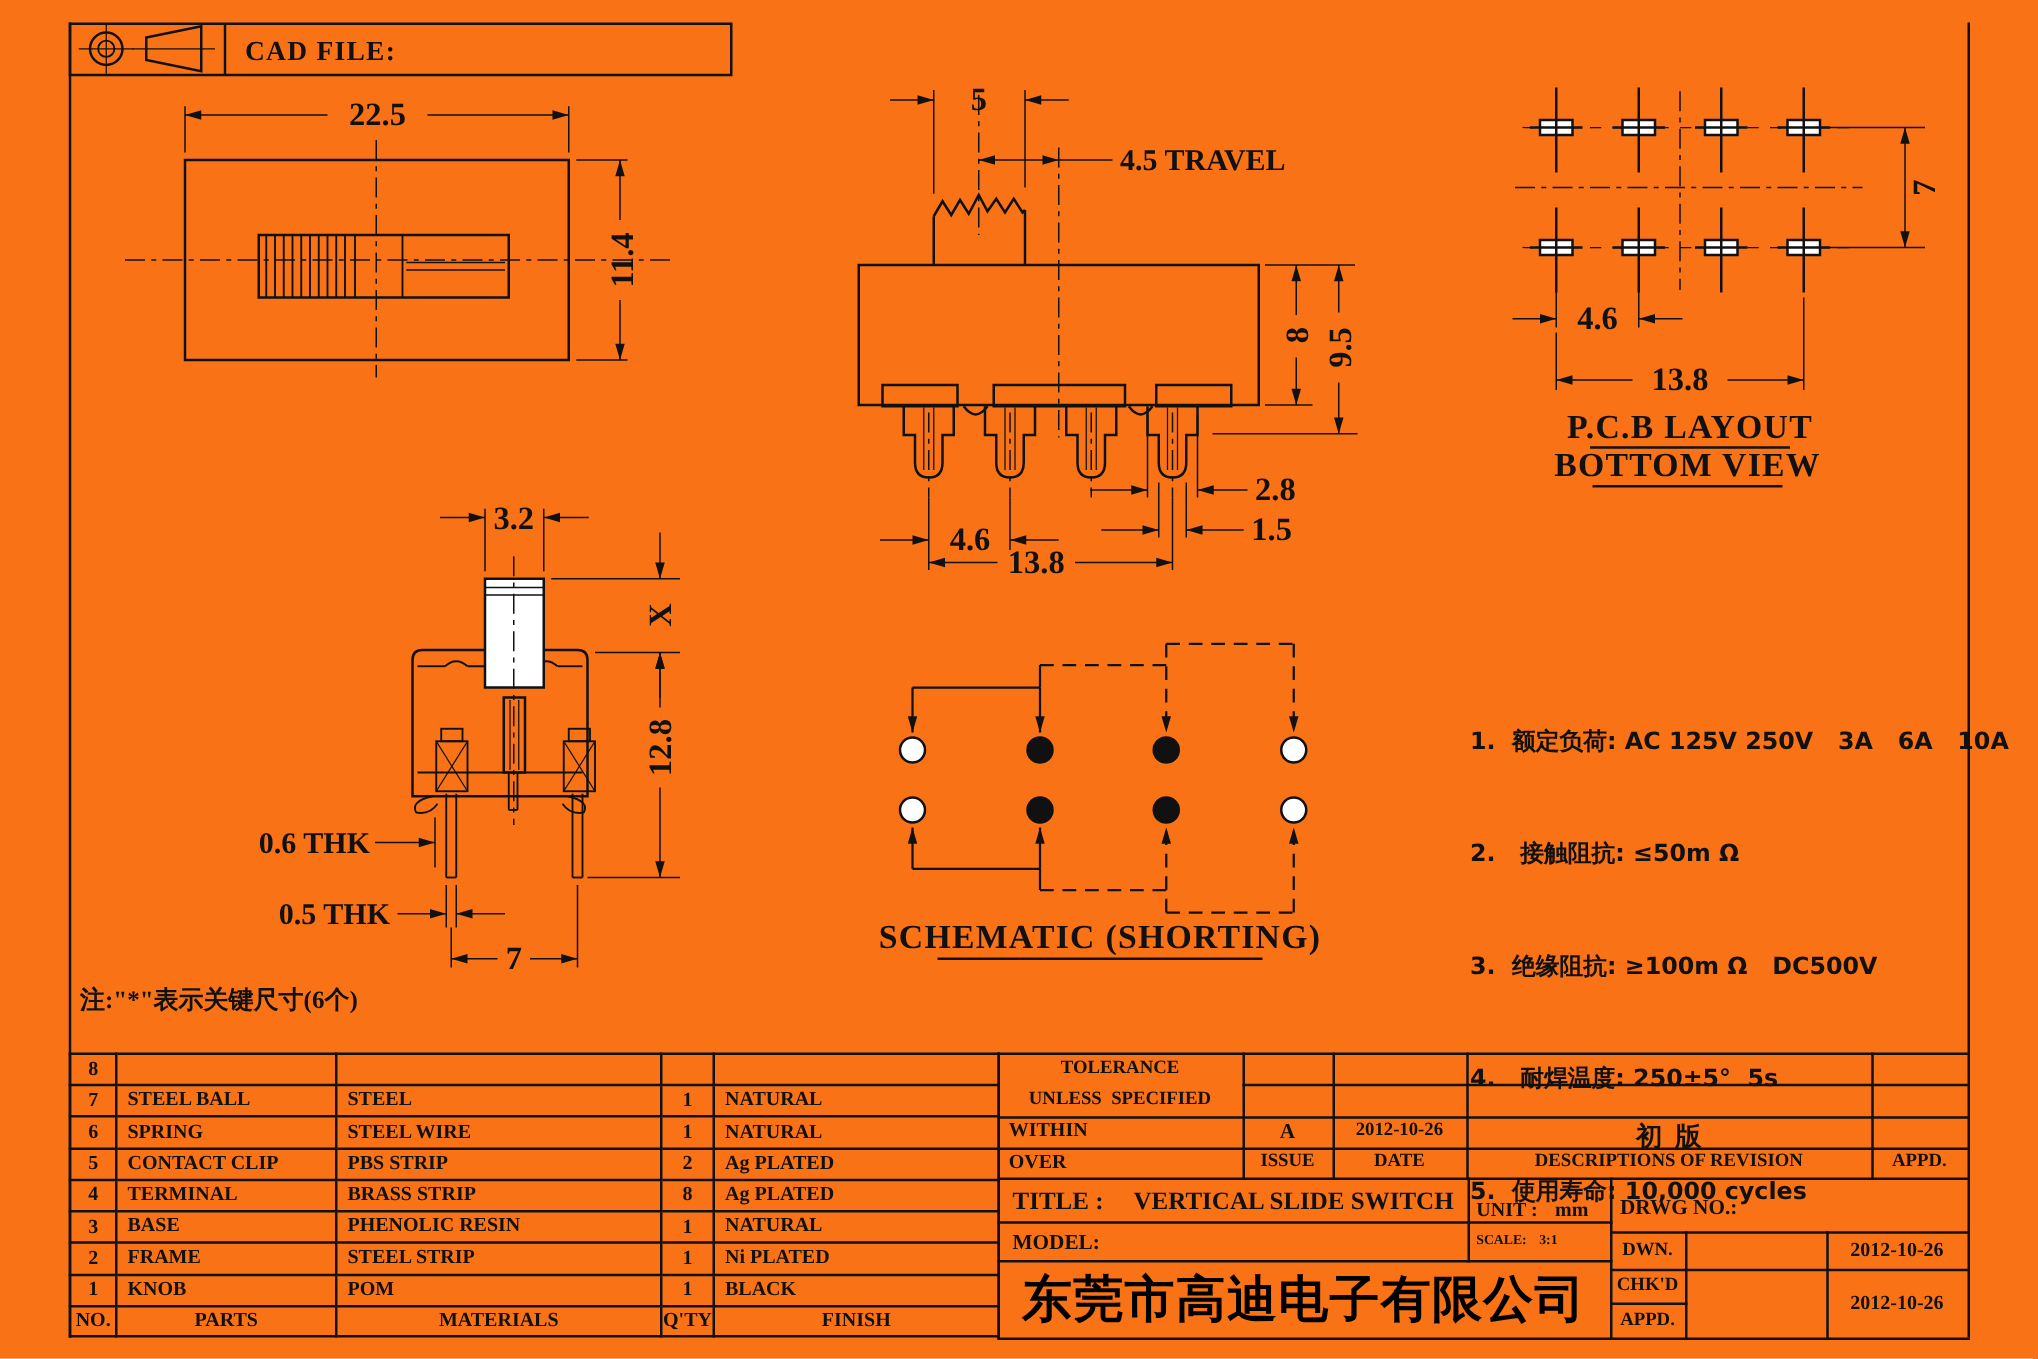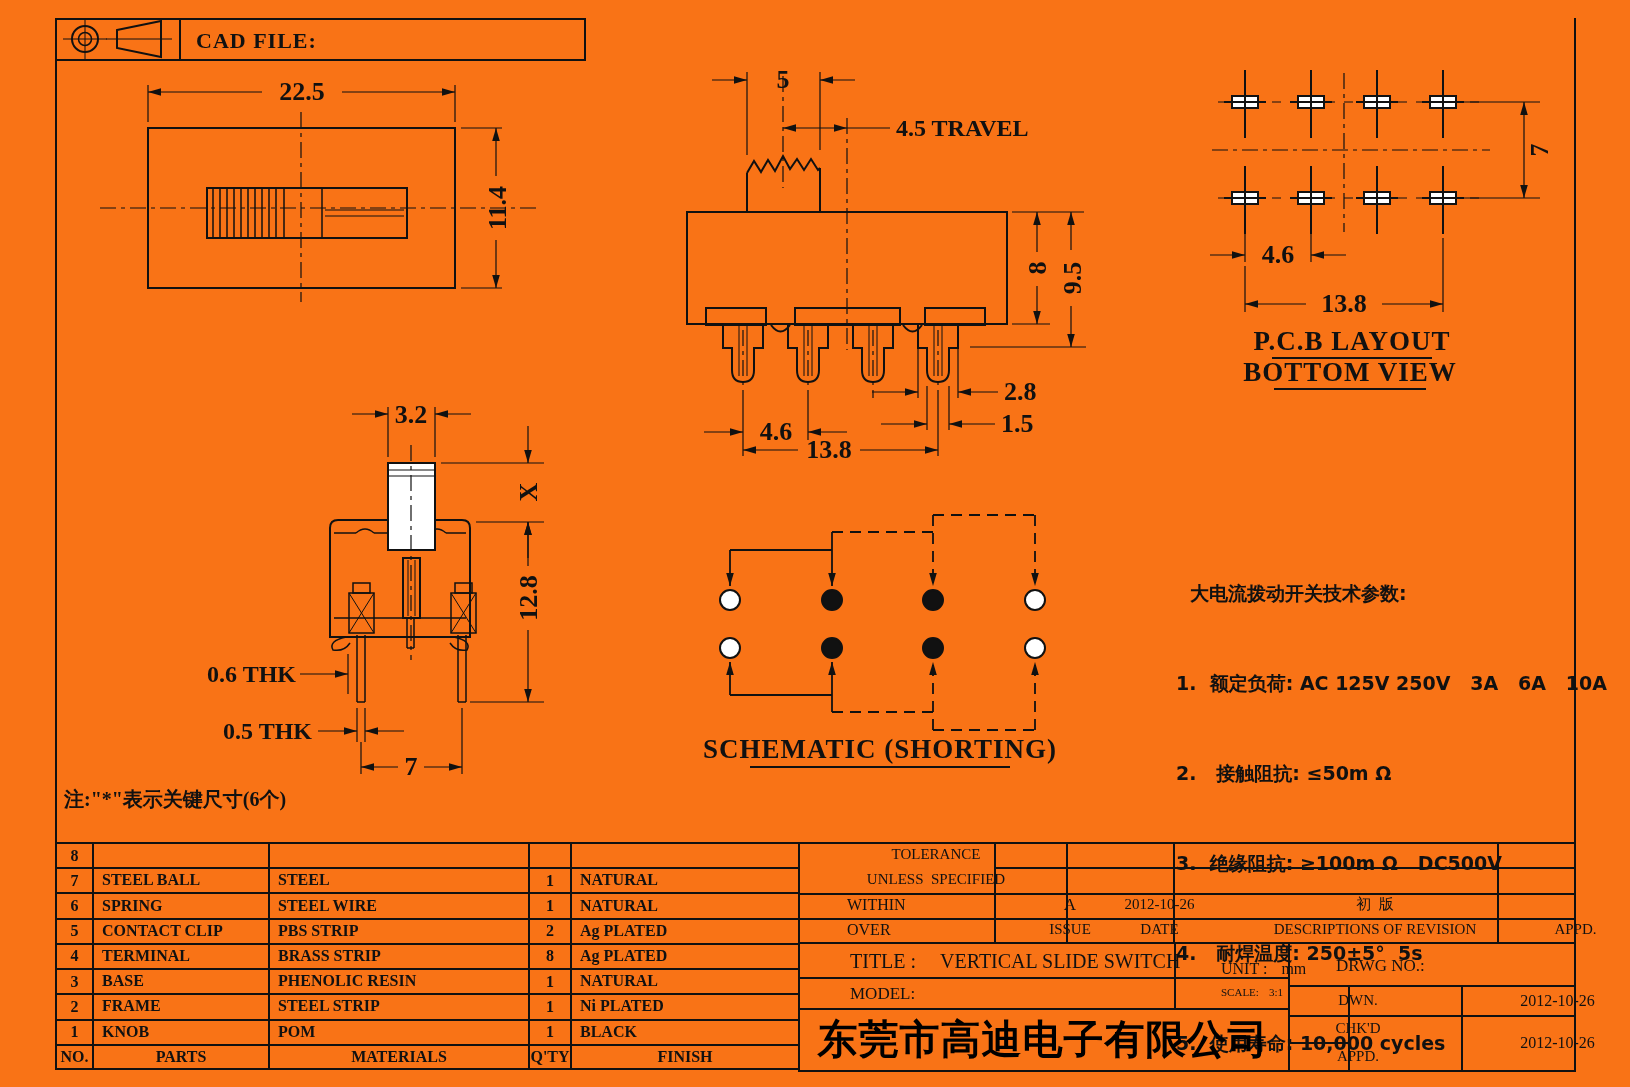--- a/index.html
+++ b/index.html
@@ -12,21 +12,21 @@
   #cad .dsh{stroke-dasharray:11 7;stroke-width:1.8;}          
   #cad .dsh1{stroke-dasharray:9 9;stroke-width:1;}
   #cad .dim{stroke-width:1.2;}
   #cad text{fill:#111;stroke:none;font-family:"Liberation Serif",serif;font-weight:bold;font-size:26px;}
   #cad text.t22{font-size:22px;letter-spacing:1px;}
   #cad text.t24{font-size:24px;}
   #cad text.t27{font-size:27px;letter-spacing:1px;}
   #cad .ar{fill:#111;stroke:none;}
   #cad .fw{fill:#fff;} #cad .fb{fill:#111;}
   .ln{position:absolute;background:#111;}
-  .tx{position:absolute;color:#111;font-family:"Liberation Serif",serif;font-weight:normal;white-space:pre;margin-left:40px;}
+  .tx{position:absolute;color:#111;font-family:"Liberation Serif",serif;font-weight:bold;white-space:pre;}
   .ctr{text-align:center;}
   #parts{position:absolute;left:55px;top:842px;width:743px;height:228px;border-collapse:collapse;
          table-layout:fixed;font:bold 16px "Liberation Serif",serif;color:#111;}
   #parts td{border:2px solid #111;padding:0 0 1px 8px;overflow:hidden;white-space:nowrap;height:21px;}
   #parts td.c{text-align:center;padding:0;}
   #specs{position:absolute;left:1176px;top:518px;width:412px;font-family:"DejaVu Sans",sans-serif;
          font-weight:bold;font-size:19px;line-height:30px;color:#111;white-space:pre;}
   #specs .sp-title{padding-left:14px;}
   #note{position:absolute;left:64px;top:786px;font:bold 20px "Liberation Serif",serif;color:#111;}
   #company{position:absolute;left:800px;top:1012px;width:486px;text-align:center;
@@ -328,21 +328,20 @@
     <circle class="fb" cx="933" cy="648" r="10"></circle>
     <circle class="fw" cx="1035" cy="648" r="10"></circle>
     <text class="t27" x="880" y="758" text-anchor="middle">SCHEMATIC (SHORTING)</text>
     <line x1="750" y1="767" x2="1010" y2="767"></line>
   </g>
 </svg>
 
 <div id="note">注:"*"表示关键尺寸(6个)</div>
 
 <div id="specs">
-  <div class="sp-title">大电流拨动开关技术参数:</div>
   <div>1.  额定负荷: AC 125V 250V   3A   6A   10A</div>
   <div>2.   接触阻抗: ≤50m Ω</div>
   <div>3.  绝缘阻抗: ≥100m Ω   DC500V</div>
   <div>4.   耐焊温度: 250±5°  5s</div>
   <div>5.  使用寿命: 10,000 cycles</div>
   
   
   
   
 </div>
@@ -443,21 +442,21 @@
   <div class="ln" style="left:1288px;top:942px;width:2px;height:130px"></div>
   <div class="ln" style="left:1348px;top:985px;width:2px;height:87px"></div>
   <div class="ln" style="left:1461px;top:985px;width:2px;height:87px"></div>
 
   <div class="tx ctr" style="left:798px;top:846px;width:196px;font-size:15px">TOLERANCE</div>
   <div class="tx ctr" style="left:798px;top:871px;width:196px;font-size:15px">UNLESS  SPECIFIED</div>
   <div class="tx" style="left:807px;top:896px;font-size:16px">WITHIN</div>
   <div class="tx" style="left:807px;top:921px;font-size:16px">OVER</div>
   <div class="tx ctr" style="left:994px;top:895px;width:72px;font-size:17px">A</div>
   <div class="tx ctr" style="left:1066px;top:896px;width:107px;font-size:15px">2012-10-26</div>
-  <div class="tx ctr" style="left:1173px;top:895px;width:324px;font-size:15px">初  版</div>
+  <div class="tx ctr" style="left:1173px;top:895px;width:324px;font-size:21px">初  版</div>
   <div class="tx ctr" style="left:994px;top:921px;width:72px;font-size:15px">ISSUE</div>
   <div class="tx ctr" style="left:1066px;top:921px;width:107px;font-size:15px">DATE</div>
   <div class="tx ctr" style="left:1173px;top:921px;width:324px;font-size:15px">DESCRIPTIONS OF REVISION</div>
   <div class="tx ctr" style="left:1497px;top:921px;width:77px;font-size:15px">APPD.</div>
   <div class="tx" style="left:810px;top:950px;font-size:20px"><span>TITLE :</span><span style="margin-left:24px">VERTICAL SLIDE SWITCH</span></div>
   <div class="tx" style="left:1181px;top:960px;font-size:16px"><span>UNIT :</span><span style="margin-left:14px">mm</span></div>
   <div class="tx" style="left:810px;top:984px;font-size:17px">MODEL:</div>
   <div class="tx" style="left:1181px;top:986px;font-size:11px"><span>SCALE:</span><span style="margin-left:10px">3:1</span></div>
   <div class="tx" style="left:1296px;top:956px;font-size:17px">DRWG NO.:</div>
   <div class="tx ctr" style="left:1288px;top:992px;width:60px;font-size:15px">DWN.</div>

